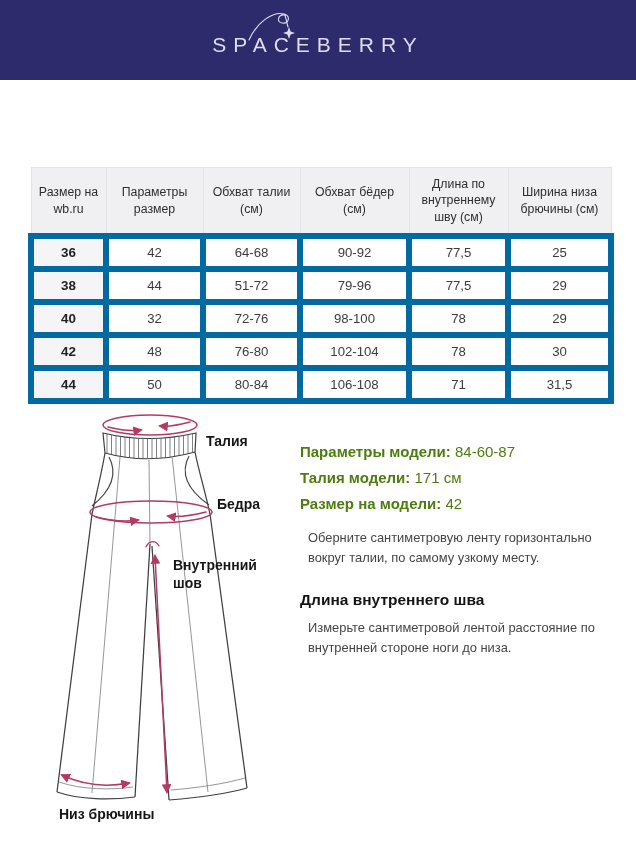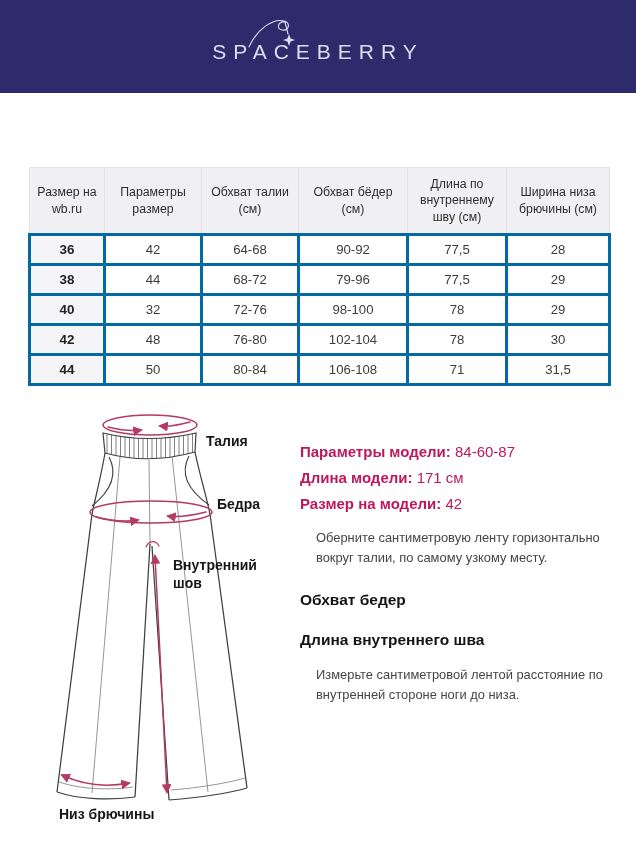--- a/index.html
+++ b/index.html
@@ -1,52 +1,52 @@
 <!DOCTYPE html>
 <html><head>
 <meta charset="utf-8">
 <style>
   html,body{margin:0;padding:0;background:#fff;}
   .page{position:relative;width:636px;height:848px;background:#ffffff;
         font-family:"Liberation Sans",sans-serif;overflow:hidden;}
 
   
-  .brand-header{position:absolute;top:0;left:0;width:636px;height:93px;
+  .brand-header{position:absolute;top:0;left:0;width:636px;height:80px;
                 background:#2d2b6b;display:flex;align-items:center;justify-content:center;}
   .logo{position:relative;color:#dfdcee;}
   .logo-text{font-size:21px;letter-spacing:7px;font-weight:400;display:inline-block;
              padding-top:10px;}
   .comet{position:absolute;left:34px;top:-16px;width:50px;height:38px;}
 
   
   .size-table{position:absolute;left:28px;top:167px;width:580px;
               border-collapse:collapse;table-layout:fixed;text-align:center;padding-left:36px;}
   .size-table th{background:#f0f0f2;color:#2e2e2e;font-weight:normal;font-size:12.3px;
                  line-height:1.35;height:57px;padding:4px 6px;vertical-align:middle;
                  border:1px solid #e3e3e7;}
   .size-table td{background:#ffffff;color:#3c3c3c;font-size:13.2px;height:27px;
-                 padding:0 4px;border:3px solid #0369a1;vertical-align:middle;}
+                 padding:0 4px;border:6px solid #0369a1;vertical-align:middle;}
   .size-table td.colhead{background:#f5f5f7;font-weight:bold;color:#222;font-size:13.4px;}
 
   
   .diagram{position:absolute;left:20px;top:396px;width:280px;height:452px;}
   .diagram svg{position:absolute;left:0;top:0;}
   .dg-label{position:absolute;font-size:14px;font-weight:bold;color:#161616;line-height:1.3;}
   .lbl-waist{left:186px;top:36px;}
   .lbl-hips{left:197px;top:99px;}
   .lbl-inseam{left:153px;top:160px;width:104px;}
   .lbl-hem{left:39px;top:409px;}
 
   
   .info{position:absolute;left:300px;top:443px;width:322px;}
-  .model-params p{margin:0 0 9px;font-size:15px;color:#be185d;}
+  .model-params p{margin:0 0 9px;font-size:15px;color:#4d7c0f;}
   .model-params .lbl{font-weight:bold;}
   .guide{margin-top:16px;}
   .guide h3{margin:22px 0 9px;font-size:15.5px;font-weight:bold;color:#141414;}
-  .guide p{margin:16px;font-size:12.9px;line-height:1.58;color:#454545;}
+  .guide p{margin:8px;font-size:12.9px;line-height:1.58;color:#454545;}
 </style>
 </head>
 <body>
 
 <div class="page">
 
   <header class="brand-header">
     <div class="logo">
       <svg class="comet" viewBox="0 0 50 38">
         <path d="M3,33 C11,15 27,4 38,7 C45,9 43,17 36,16 C30,15 32,7 39,8 L42,20" fill="none" stroke="#dfdcee" stroke-width="1.1" stroke-linecap="round"></path>
@@ -75,26 +75,26 @@
         <th>Ширина низа брючины (см)</th>
       </tr>
     </thead>
     <tbody>
       <tr>
         <td class="colhead">36</td>
         <td>42</td>
         <td>64-68</td>
         <td>90-92</td>
         <td>77,5</td>
-        <td>28</td>
+        <td>25</td>
       </tr>
       <tr>
         <td class="colhead">38</td>
         <td>44</td>
-        <td>68-72</td>
+        <td>51-72</td>
         <td>79-96</td>
         <td>77,5</td>
         <td>29</td>
       </tr>
       <tr>
         <td class="colhead">40</td>
         <td>32</td>
         <td>72-76</td>
         <td>98-100</td>
         <td>78</td>
@@ -182,32 +182,31 @@
     <div class="dg-label lbl-hem">Низ брючины</div>
   </div>
 
   <div class="info">
     <div class="model-params">
       <p>
         <span class="lbl">Параметры модели:</span>
         <span>84-60-87</span>
       </p>
       <p>
-        <span class="lbl">Длина модели:</span>
+        <span class="lbl">Талия модели:</span>
         <span>171 см</span>
       </p>
       <p>
         <span class="lbl">Размер на модели:</span>
         <span>42</span>
       </p>
     </div>
 
     <div class="guide">
       <p>Оберните сантиметровую ленту горизонтально вокруг талии, по самому узкому месту.</p>
 
-      <h3>Обхват бедер</h3>
 
       <h3>Длина внутреннего шва</h3>
       <p>Измерьте сантиметровой лентой расстояние по внутренней стороне ноги до низа.</p>
     </div>
   </div>
 
 </div>
 
 </body></html>

